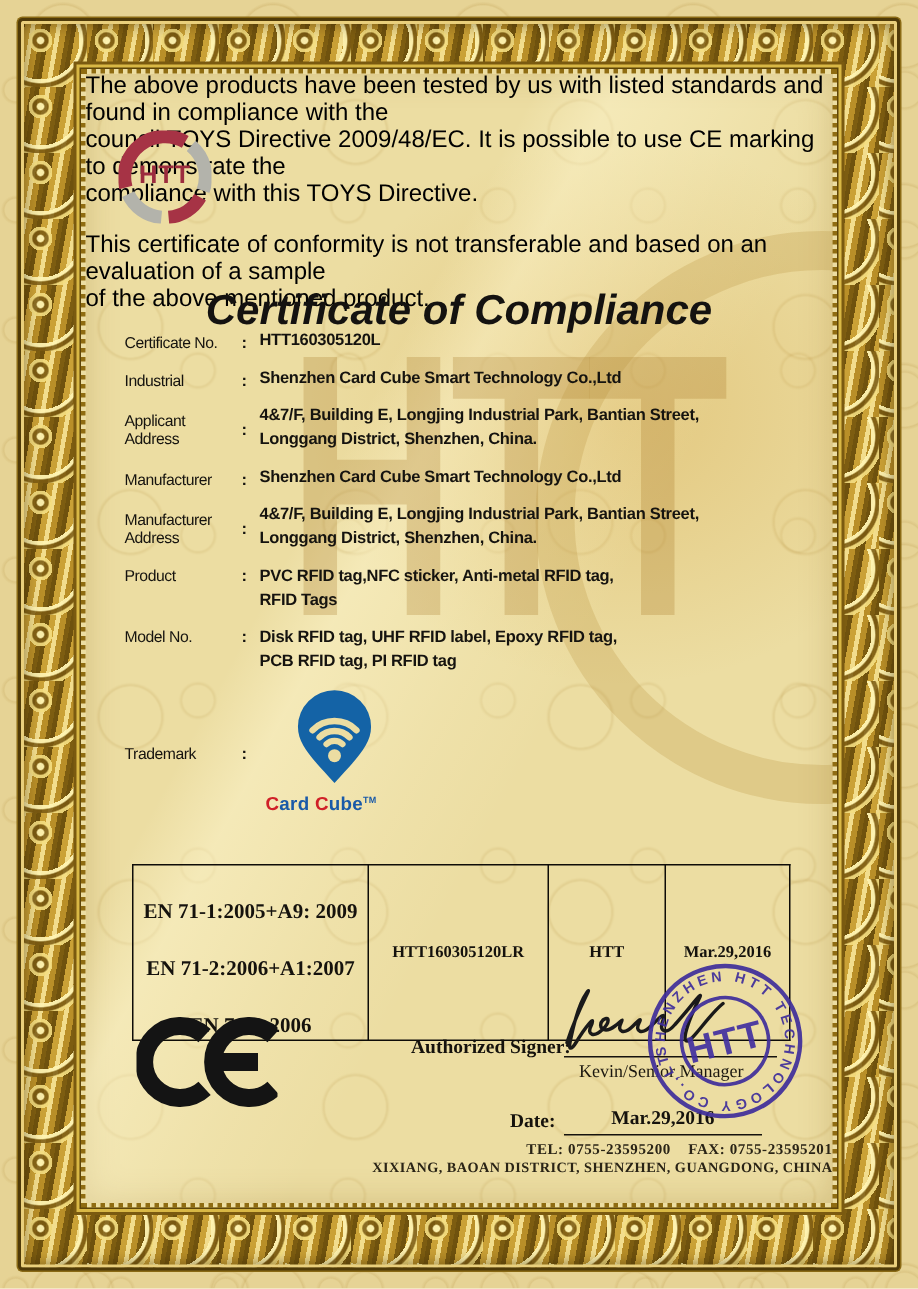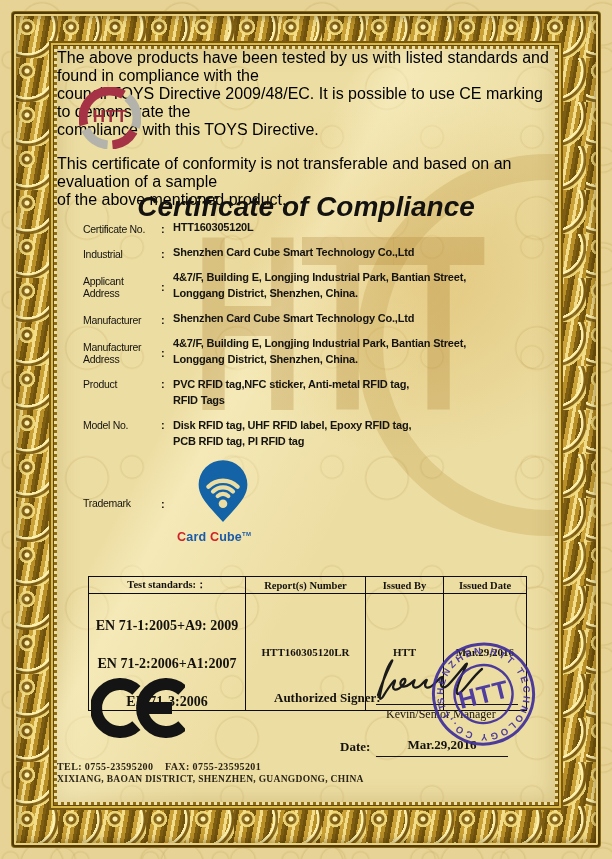--- a/index.html
+++ b/index.html
@@ -93,21 +93,21 @@
     font-weight:normal;color:#1b170f;white-space:nowrap;}
 
   .stamp{position:absolute;left:374px;top:592px;z-index:5;transform:rotate(-14deg);opacity:.92;}
 
   .date-label{position:absolute;left:283px;top:690px;font-family:"Liberation Serif",serif;
     font-weight:bold;font-size:13px;color:#15120d;}
   .date-block{position:absolute;left:319px;top:688px;width:132px;text-align:center;
     border-bottom:1.7px solid #15120d;padding-bottom:3px;
     font-family:"Liberation Serif",serif;font-weight:bold;font-size:13px;color:#15120d;}
 
-  .footer{position:absolute;left:0;right:0;top:712px;text-align:left;
+  .footer{position:absolute;left:0;right:0;top:712px;text-align:right;
     font-family:"Liberation Serif",serif;font-weight:bold;color:#2a2416;}
   .footer div{white-space:pre;}
   .footer .f1{font-size:10px;letter-spacing:.4px;margin-bottom:2px;}
   .footer .f2{font-size:9.5px;letter-spacing:.3px;line-height:11.5px;}
 </style>
 </head>
 <body>
 
 <div class="page">
   <div class="frame"></div>
@@ -216,26 +216,20 @@
       <p></p>
 
       <table class="report-table">
         <colgroup>
             <col style="width:157px">
             <col style="width:120px">
             <col style="width:78px">
             <col style="width:83px">
           </colgroup>
         <tbody>
-            <tr>
-          <th>Test standards:：</th>
-          <th>Report(s) Number</th>
-          <th>Issued By</th>
-          <th>Issued Date</th>
-        </tr>
         <tr>
           <td>
             <div class="std-line">EN 71-1:2005+A9: 2009</div>
             <div class="std-line">EN 71-2:2006+A1:2007</div>
             <div class="std-line">EN 71-3:2006</div>
           </td>
           <td>HTT160305120LR</td>
           <td>HTT</td>
           <td>Mar.29,2016</td>
         </tr>

